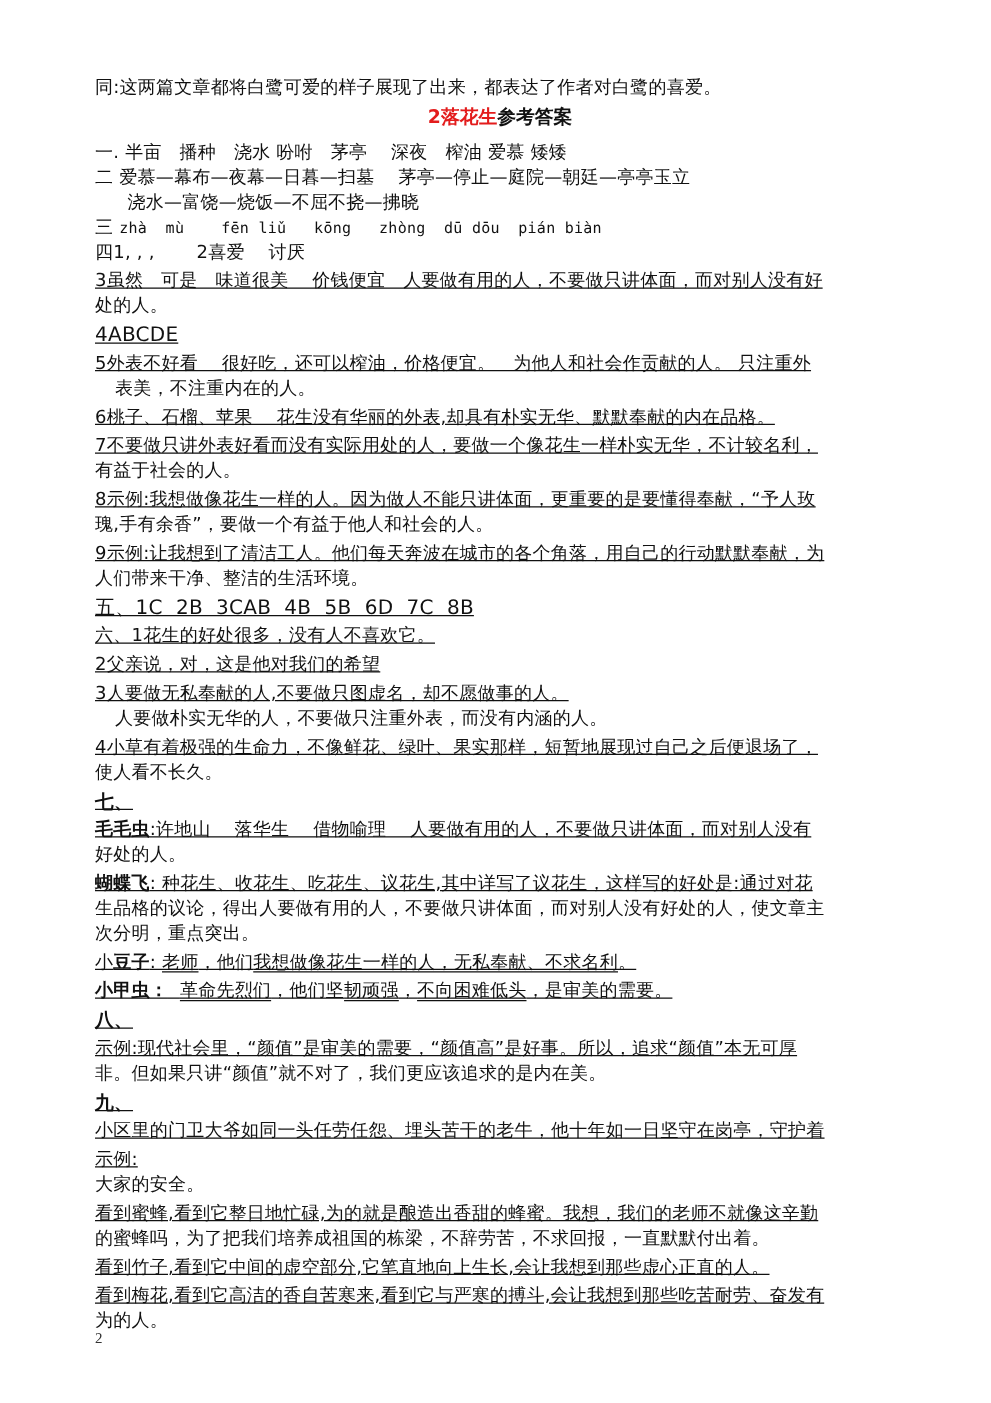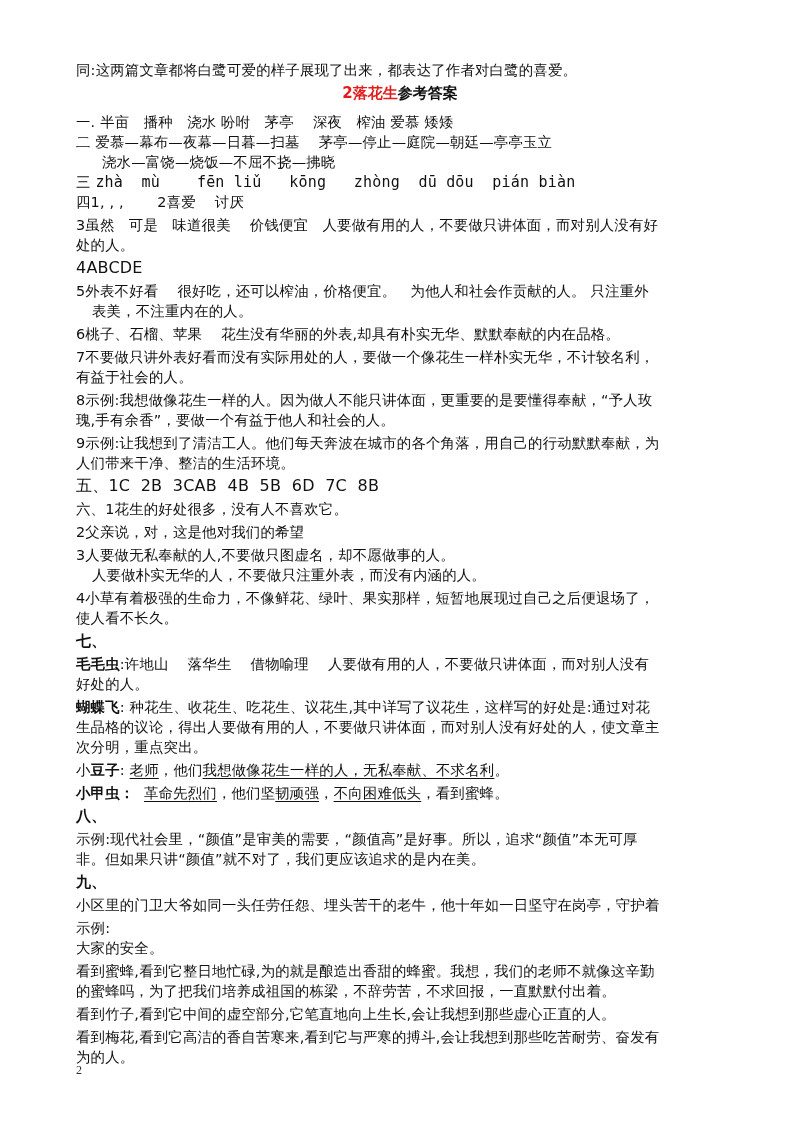--- a/index.html
+++ b/index.html
@@ -10,25 +10,25 @@
     }
     .page { position: absolute; left: 76px; top: 60px; width: 648px; }
     .line { font-size: 14.4px; line-height: 20px; white-space: pre-wrap; margin: 0; letter-spacing: 0.2px; }
     .title {
       text-align: center; font-weight: bold; font-size: 15px; line-height: 22px;
       margin: 2px 0 8px 0;
     }
     .title .red { color: #e31c1c; }
     .indent { padding-left: 26px; }
     .indent2 { padding-left: 16px; }
-    .gap { margin-top: 3px; }
+    .gap { margin-top: 3px; text-decoration: underline; }
     .b { font-weight: bold; }
     .u { text-decoration: underline; text-underline-offset: 3px; }
     .h { font-weight: bold; font-size: 15px; }
-    .pinyin { font-family: "DejaVu Sans Mono", "Liberation Mono", monospace; font-size: 15px; }
+    .pinyin { font-family: "DejaVu Sans Mono", "Liberation Mono", monospace; font-size: 12px; }
     .mono { font-family: "DejaVu Sans", sans-serif; font-size: 16px; }
     .pagenum {
       position: absolute; left: 76px; top: 1063px;
       font-family: "Liberation Serif", serif; font-size: 12px; color: #333;
     }
   </style>
 </head>
 <body>
 
 <div class="page">
@@ -82,21 +82,21 @@
   </div>
 
   <div>
     <p class="line gap h">七、</p>
     <p class="line gap"><span class="b">毛毛虫</span><span>:许地山    落华生    借物喻理    人要做有用的人，不要做只讲体面，而对别人没有</span></p>
     <p class="line">好处的人。</p>
     <p class="line gap"><span class="b">蝴蝶飞</span><span>: 种花生、收花生、吃花生、议花生,其中详写了议花生，这样写的好处是:通过对花</span></p>
     <p class="line">生品格的议论，得出人要做有用的人，不要做只讲体面，而对别人没有好处的人，使文章主</p>
     <p class="line">次分明，重点突出。</p>
     <p class="line gap"><span>小</span><span class="b">豆子</span><span>: </span><span class="u">老师</span><span>，他们</span><span class="u">我想做像花生一样的人，无私奉献、不求名利</span><span>。</span></p>
-    <p class="line gap"><span class="b">小甲虫：</span><span>  </span><span class="u">革命先烈们</span><span>，他们坚</span><span class="u">韧顽强</span><span>，</span><span class="u">不向困难低头</span><span>，看到蜜蜂。</span></p>
+    <p class="line gap"><span class="b">小甲虫：</span><span>  </span><span class="u">革命先烈们</span><span>，他们坚</span><span class="u">韧顽强</span><span>，</span><span class="u">不向困难低头</span><span>，是审美的需要。</span></p>
   </div>
 
   <div>
     <p class="line gap h">八、</p>
     <p class="line gap">示例:现代社会里，“颜值”是审美的需要，“颜值高”是好事。所以，追求“颜值”本无可厚</p>
     <p class="line">非。但如果只讲“颜值”就不对了，我们更应该追求的是内在美。</p>
   </div>
 
   <div>
     <p class="line gap h">九、</p>

